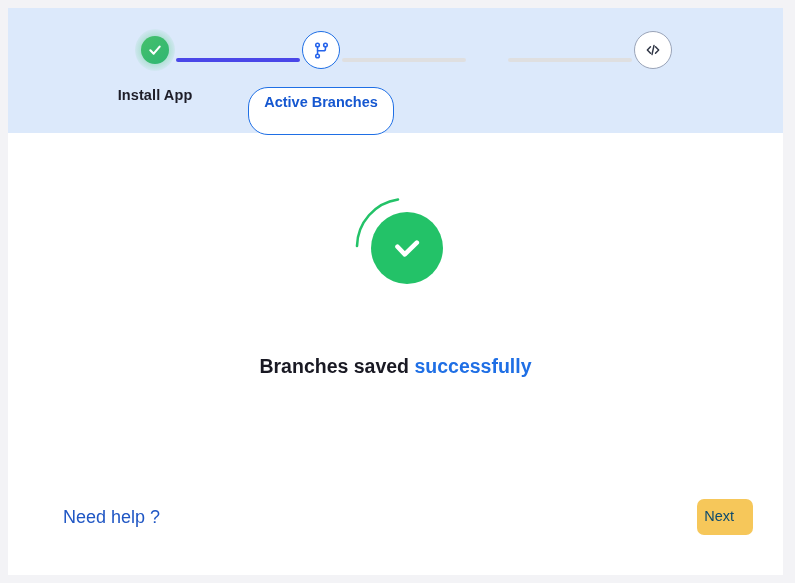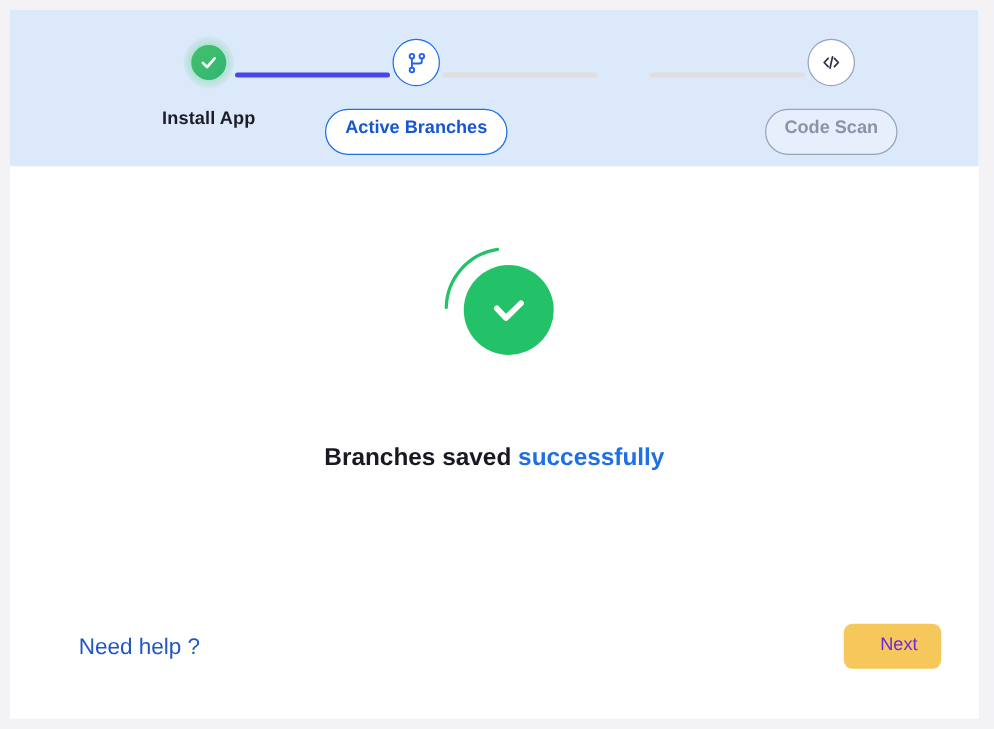--- a/index.html
+++ b/index.html
@@ -34,21 +34,21 @@
   
   .stepper {
     position: relative;
     width: 100%;
     height: 125px;
     background: #dce9fb;
   }
 
   .steps-row {
     position: absolute;
-    left: 12px;
+    left: 0;
     top: 0;
     width: 100%;
     height: 116px;
   }
 
   .step {
     position: absolute;
     top: 22px;
     width: 150px;
     margin-left: -75px;
@@ -106,21 +106,21 @@
     margin-top: 17px;
     font-size: 14.5px;
     white-space: nowrap;
   }
   .label.plain {
     font-weight: bold;
     color: #1d1d28;
     letter-spacing: 0.1px;
   }
   .label.pill {
-    padding: 6px 15px 13px 15px;
+    padding: 6px 15px 24px 15px;
     border-radius: 20px;
     border: 1.3px solid #9aa4b8;
     color: #8b94a7;
     background: #e7effc;
     font-weight: bold;
     text-align: right;
   }
   .label.pill.active {
     border-color: #1f6fe5;
     color: #1557d0;
@@ -208,24 +208,24 @@
   }
   .next-btn {
     position: absolute;
     right: 30px;
     top: 16px;
     background: #f5c košice;
     background: #f5c košice;
   }
   .next-btn {
     background: #f6c75a;
-    color: #6d28d9;
+    color: #0c4a6e;
     border: none;
     border-radius: 7px;
-    padding: 10px 19px 11px 29px;
+    padding: 10px 19px 11px 7px;
     font-size: 14.5px;
     font-family: "Liberation Sans", sans-serif;
     cursor: pointer;
     line-height: 1;
   }
 </style>
 </head>
 <body>
 
 <div class="page">
@@ -270,21 +270,20 @@
         <div class="step" style="left:645px;">
           <div class="node">
             <div class="node-circle">
               <svg width="20" height="20" viewBox="0 0 24 24" fill="none" stroke="#2e3444" stroke-width="1.7" stroke-linecap="round" stroke-linejoin="round">
                 <path d="M9 8 L5.2 12 L9 16"></path>
                 <path d="M15 8 L18.8 12 L15 16"></path>
                 <path d="M13.2 6.6 L10.8 17.4"></path>
               </svg>
             </div>
           </div>
-          <div class="label pill">Code Scan</div>
         </div>
 
       </div>
     </div>
 
     <div class="body">
 
       <div class="success-wrap">
         <div class="check-holder">
           <svg class="check-arc" viewBox="0 0 100 100" fill="none">

